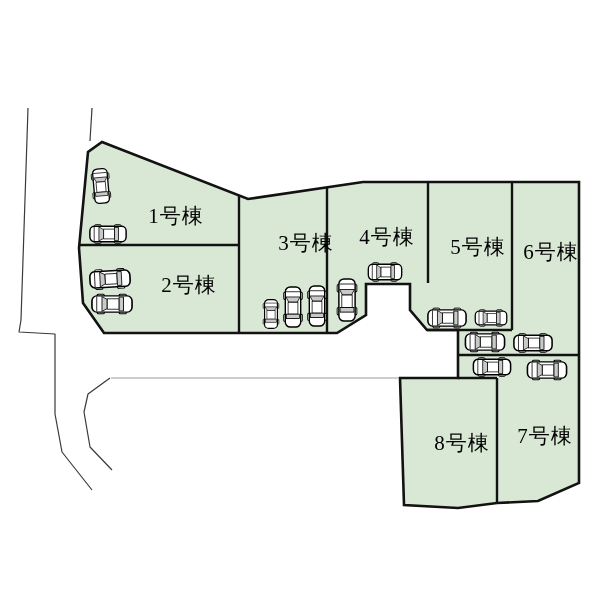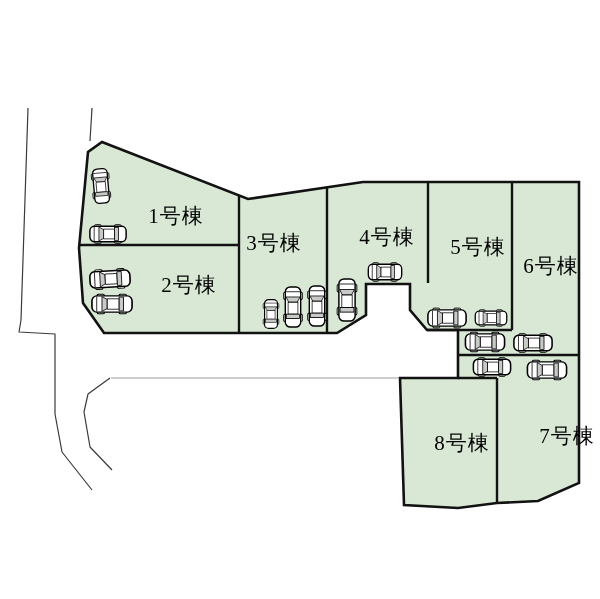--- a/index.html
+++ b/index.html
@@ -115,20 +115,20 @@
           <use href="#car-top" width="44" height="22"></use>
         </g>
         <g transform="translate(547,370) rotate(0) scale(0.9318181818181818,0.8636363636363636) translate(-22,-11)">
           <use href="#car-top" width="44" height="22"></use>
         </g>
       </g>
   </svg>
 
   <div class="lot-label" style="left:176px;top:216px">1号棟</div>
   <div class="lot-label" style="left:189px;top:285px">2号棟</div>
-  <div class="lot-label" style="left:274px;top:243px">3号棟</div>
+  <div class="lot-label" style="left:306px;top:243px">3号棟</div>
   <div class="lot-label" style="left:387px;top:237px">4号棟</div>
   <div class="lot-label" style="left:478px;top:247px">5号棟</div>
-  <div class="lot-label" style="left:551px;top:266px">6号棟</div>
-  <div class="lot-label" style="left:567px;top:436px">7号棟</div>
+  <div class="lot-label" style="left:551px;top:252px">6号棟</div>
+  <div class="lot-label" style="left:545px;top:436px">7号棟</div>
   <div class="lot-label" style="left:462px;top:443px">8号棟</div>
 
 </div>
 
 </body></html>

